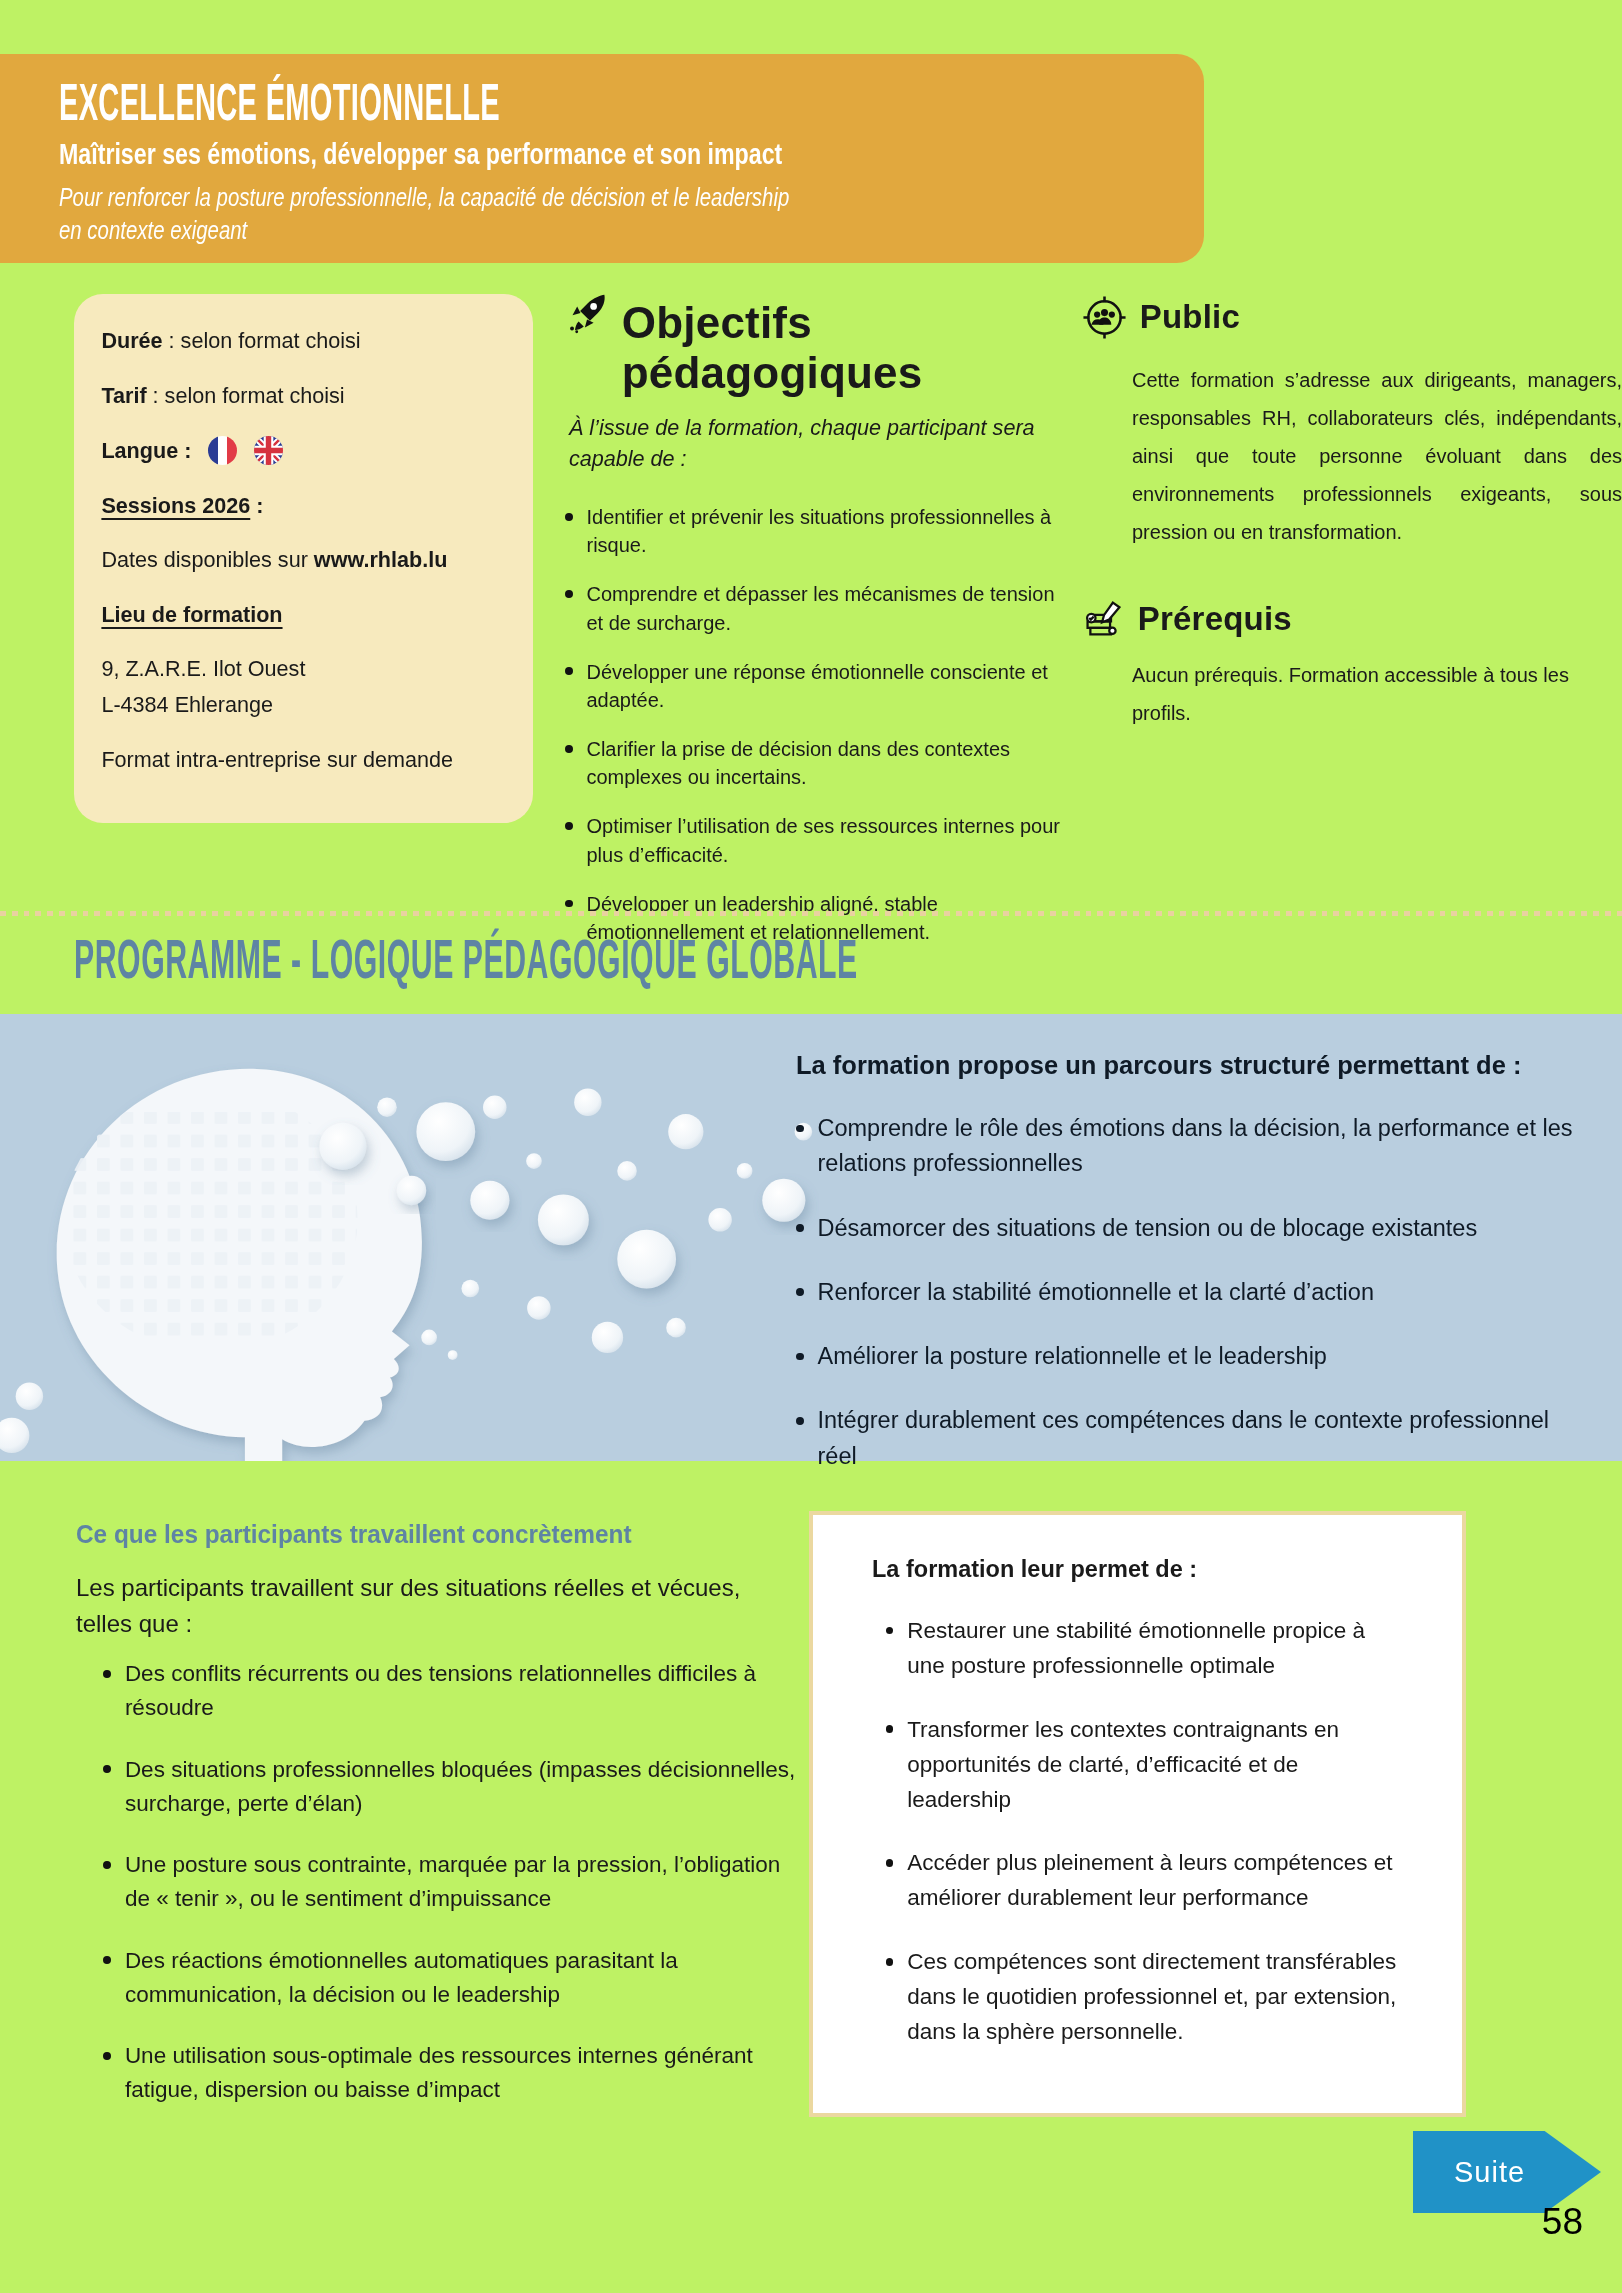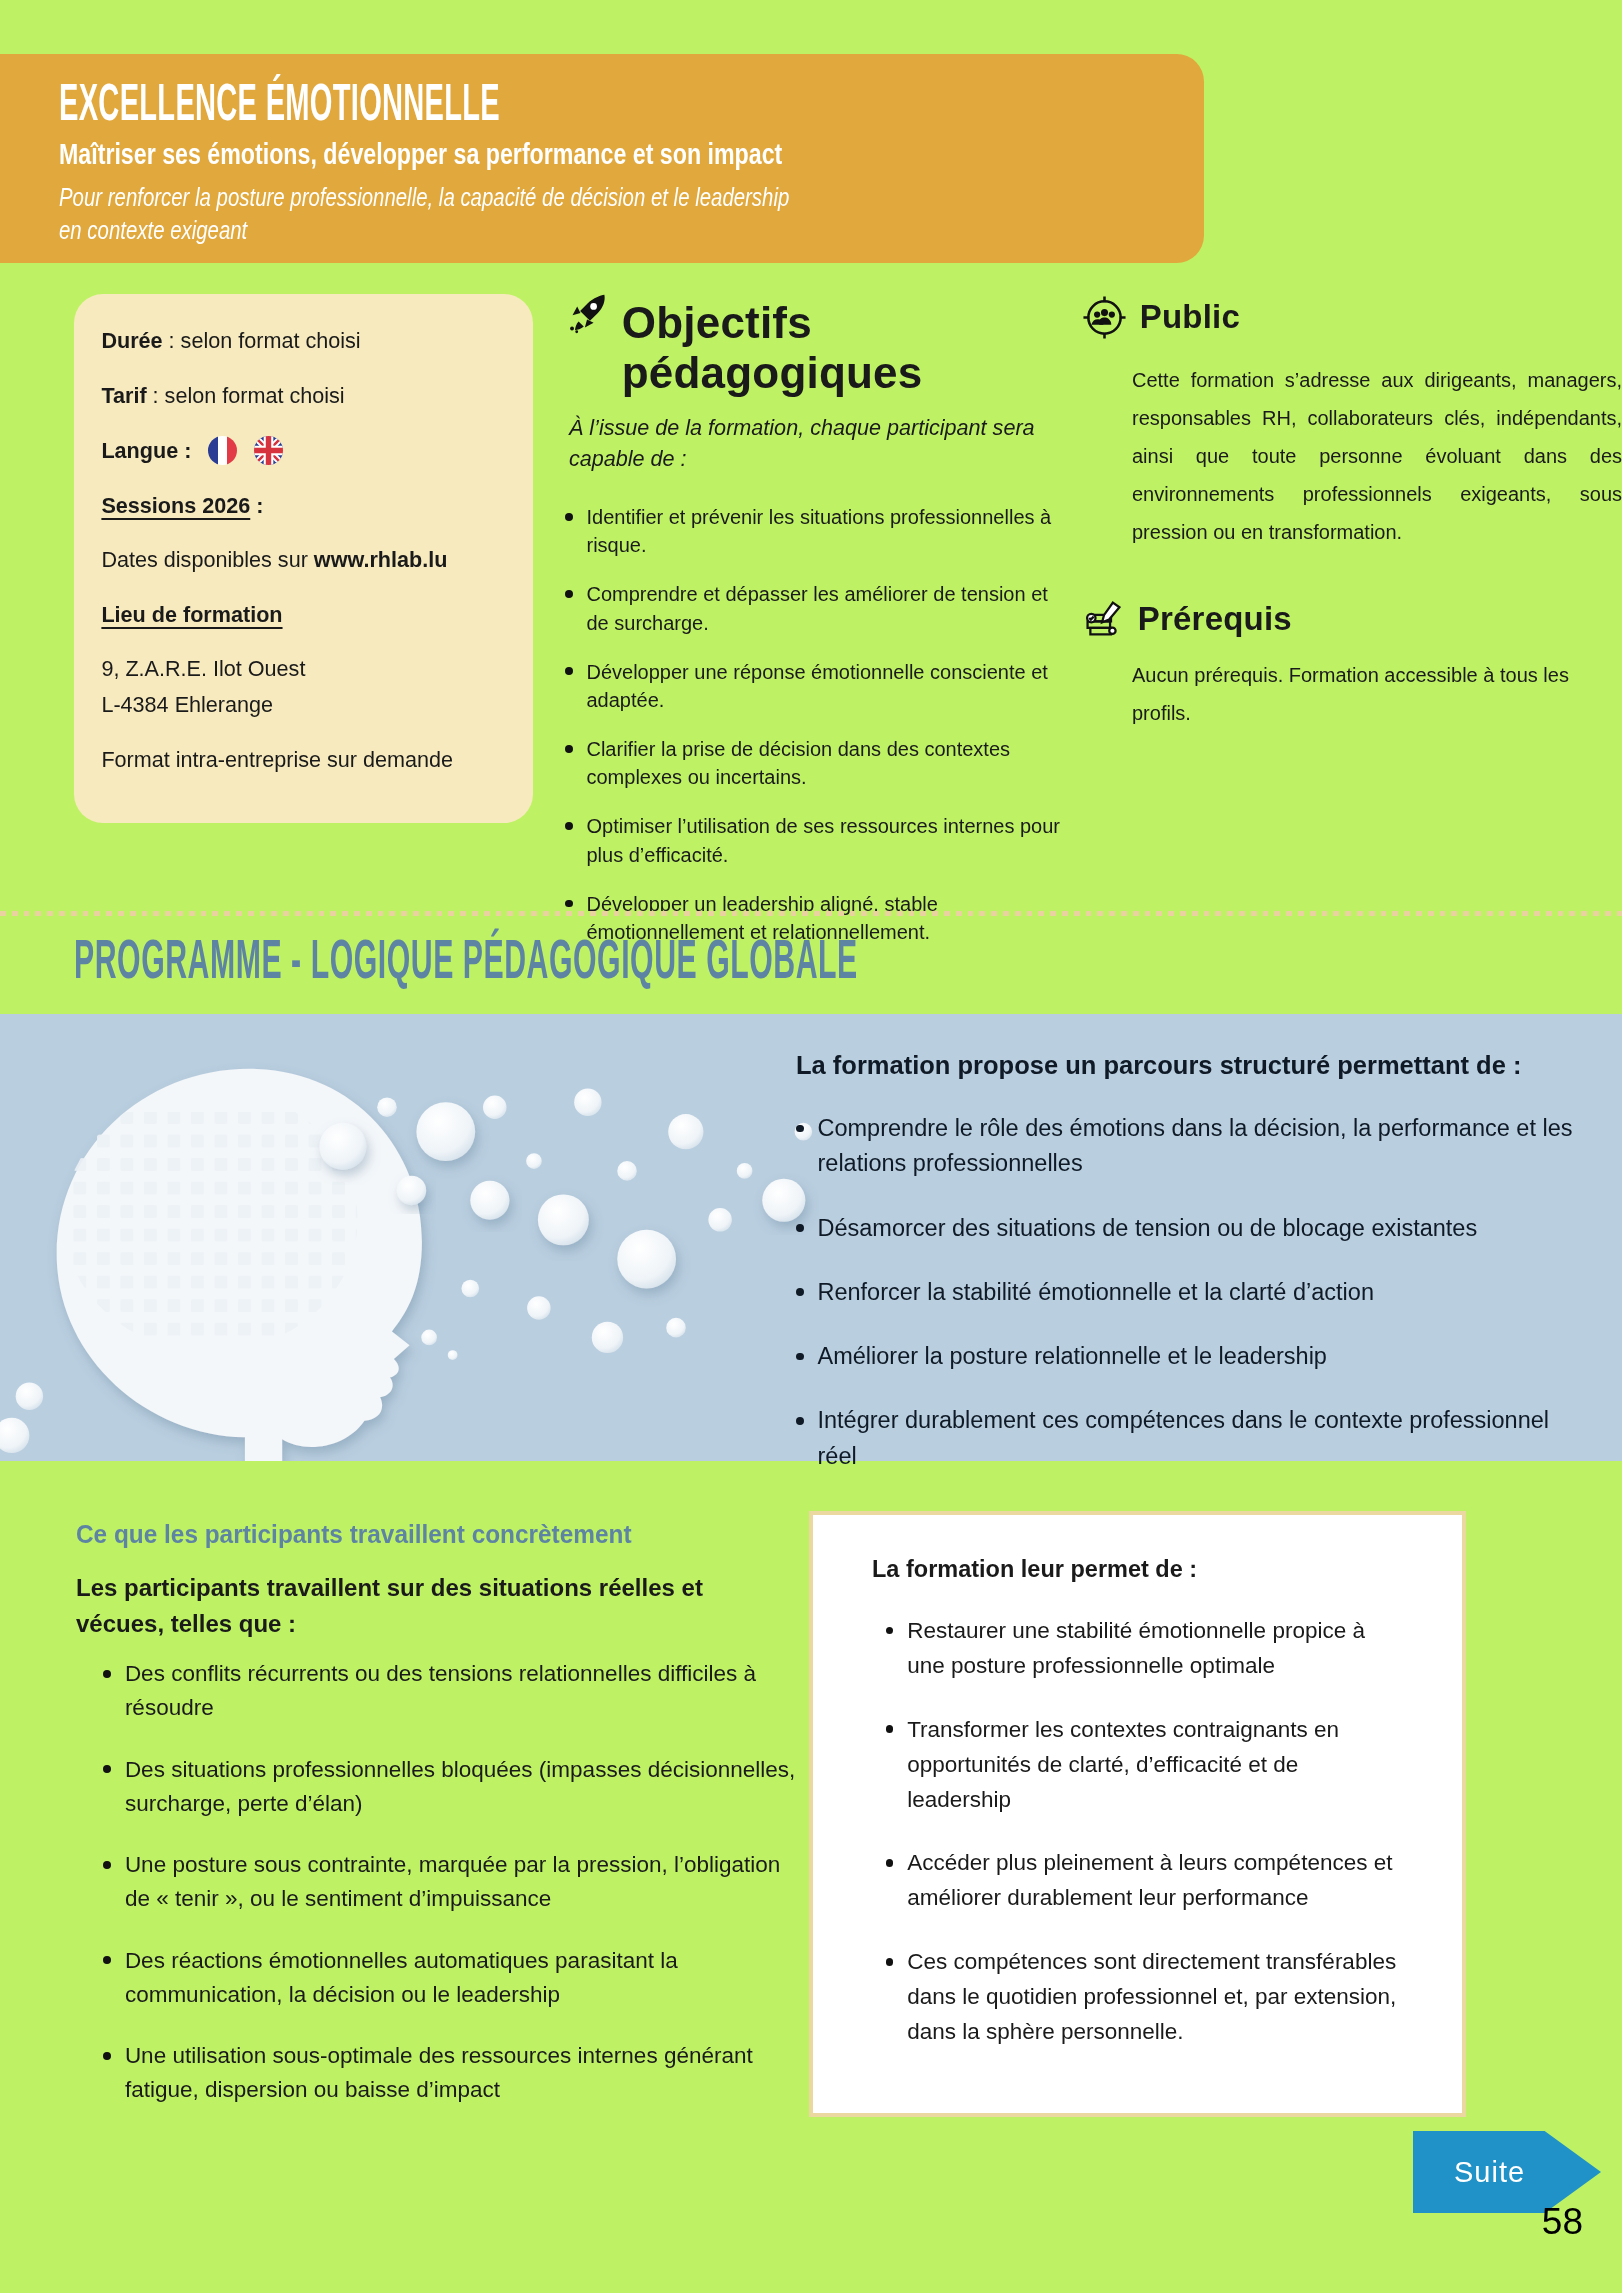--- a/index.html
+++ b/index.html
@@ -65,21 +65,21 @@
   .head-art{position:absolute;left:0;top:0;}
   .panel-text{position:absolute;left:796px;top:37px;width:784px;color:var(--panelink);}
   .panel-text .ph{font-size:25.5px;font-weight:700;white-space:nowrap;margin-bottom:31px;}
   .panel-text ul.bullets li{font-size:23.5px;line-height:1.5;margin-bottom:29px;color:var(--panelink);}
   .panel-text .dot{margin-top:13.7px;background:#0F1A26;}
 
   
   .participants{position:absolute;left:76px;top:1519px;width:733px;}
   .participants .pt{color:var(--steel);font-size:26.5px;font-weight:700;transform:scaleX(.92);
           transform-origin:left center;white-space:nowrap;margin-bottom:19.6px;}
-  .participants .pi{font-size:24px;font-weight:700;line-height:1.5;width:696px;margin-bottom:15.7px;}
+  .participants .pi{font-size:24px;font-weight:400;line-height:1.5;width:696px;margin-bottom:15.7px;}
   .participants ul.bullets{margin-left:27.4px;}
   .participants ul.bullets li{font-size:22.5px;line-height:1.5;margin-bottom:28px;}
   .participants .dot{margin-top:12.7px;}
 
   
   .benefits{position:absolute;left:809px;top:1511px;width:657px;height:606px;background:#fff;
             border:4.9px solid var(--tan);padding:41px 59px;}
   .benefits .bh{font-size:23.5px;font-weight:700;margin-bottom:31px;}
   .benefits ul.bullets{margin-left:13.7px;}
   .benefits ul.bullets li{font-size:22.5px;line-height:1.55;margin-bottom:29px;}
@@ -157,21 +157,21 @@
     </div>
     <p class="intro">À l’issue de la formation, chaque participant sera capable de :</p>
     <ul class="bullets">
 
     <li>
           <span class="dot"></span>
           <span>Identifier et prévenir les situations professionnelles à risque.</span>
         </li>
         <li>
           <span class="dot"></span>
-          <span>Comprendre et dépasser les améliorer de tension et de surcharge.</span>
+          <span>Comprendre et dépasser les mécanismes de tension et de surcharge.</span>
         </li>
         <li>
           <span class="dot"></span>
           <span>Développer une réponse émotionnelle consciente et adaptée.</span>
         </li>
         <li>
           <span class="dot"></span>
           <span>Clarifier la prise de décision dans des contextes complexes ou incertains.</span>
         </li>
         <li>

